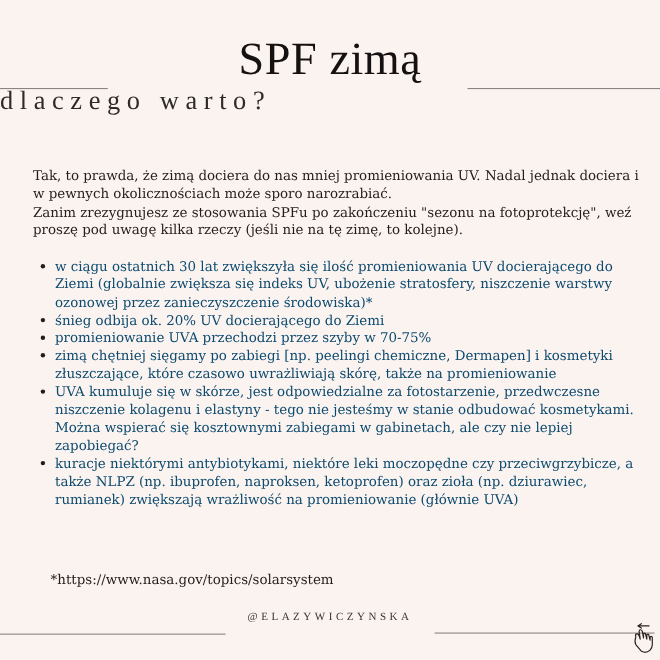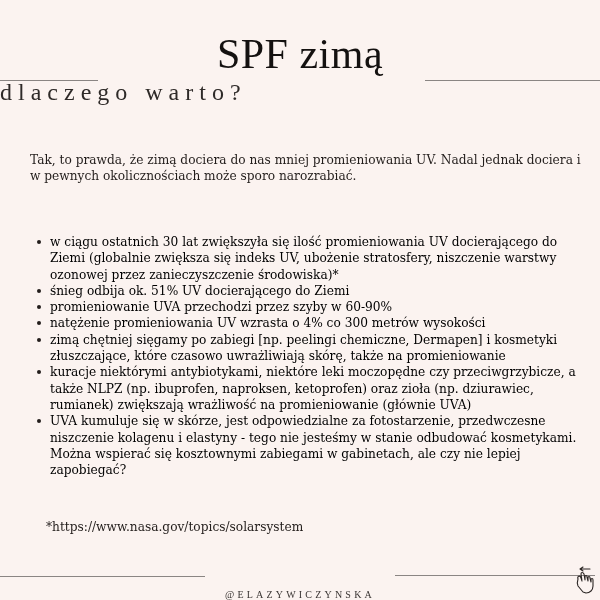--- a/index.html
+++ b/index.html
@@ -22,57 +22,57 @@
   .hline { position:absolute; height:1px; background:#8a8583; }
   .intro {
     position:absolute; top:152px; left:30px; width:560px;
     font-size:12.2px; line-height:16.3px; color:#221d1b;
     font-family:"DejaVu Serif", serif;
   }
   .intro p { margin:0; }
   .list {
     position:absolute; top:234px; left:28px; width:562px;
     margin:0; padding:0; list-style:none;
-    font-size:12.2px; line-height:16.3px; color:#000000;
+    font-size:12.2px; line-height:16.3px; color:#0c4a6e;
   }
   .list li { position:relative; padding-left:22px; }
   .list li .dot {
     position:absolute; left:9px; top:6px; width:4px; height:4px; border-radius:50%;
     background:#221d1b;
   }
   .source {
     position:absolute; top:519px; left:30px; font-size:12.2px; line-height:16px; color:#221d1b;margin-left:16px;
   }
   .handle {
     position:absolute; top:556px; left:0; width:600px; text-align:center;
     font-family:"Liberation Serif", serif;
-    font-size:10px; letter-spacing:3.2px; color:#3a3533;margin-top:33px;
+    font-size:10px; letter-spacing:3.2px; color:#3a3533;
   }
   .hand { position:absolute; left:574px; top:566px; width:24px; height:30px; }
 </style>
 </head>
 <body>
 
 <div class="title">SPF zimą</div>
 <div class="hline" style="left:0; top:80px; width:98px;"></div>
 <div class="hline" style="left:425px; top:80px; width:175px;"></div>
 <div class="subtitle">dlaczego warto?</div>
 
 <div class="intro">
   <p>Tak, to prawda, że zimą dociera do nas mniej promieniowania UV. Nadal jednak dociera i w pewnych okolicznościach może sporo narozrabiać.</p>
+  <p>Zanim zrezygnujesz ze stosowania SPFu po zakończeniu "sezonu na fotoprotekcję", weź proszę pod uwagę kilka rzeczy (jeśli nie na tę zimę, to kolejne).</p>
 </div>
 
 <ul class="list">
   <li><span class="dot"></span><span>w ciągu ostatnich 30 lat zwiększyła się ilość promieniowania UV docierającego do Ziemi (globalnie zwiększa się indeks UV, ubożenie stratosfery, niszczenie warstwy ozonowej przez zanieczyszczenie środowiska)*</span></li>
-  <li><span class="dot"></span><span>śnieg odbija ok. 51% UV docierającego do Ziemi</span></li>
-  <li><span class="dot"></span><span>promieniowanie UVA przechodzi przez szyby w 60-90%</span></li>
-  <li><span class="dot"></span><span>natężenie promieniowania UV wzrasta o 4% co 300 metrów wysokości</span></li>
+  <li><span class="dot"></span><span>śnieg odbija ok. 20% UV docierającego do Ziemi</span></li>
+  <li><span class="dot"></span><span>promieniowanie UVA przechodzi przez szyby w 70-75%</span></li>
   <li><span class="dot"></span><span>zimą chętniej sięgamy po zabiegi [np. peelingi chemiczne, Dermapen] i kosmetyki złuszczające, które czasowo uwrażliwiają skórę, także na promieniowanie</span></li>
+  <li><span class="dot"></span><span>UVA kumuluje się w skórze, jest odpowiedzialne za fotostarzenie, przedwczesne niszczenie kolagenu i elastyny - tego nie jesteśmy w stanie odbudować kosmetykami. Można wspierać się kosztownymi zabiegami w gabinetach, ale czy nie lepiej zapobiegać?</span></li>
   <li><span class="dot"></span><span>kuracje niektórymi antybiotykami, niektóre leki moczopędne czy przeciwgrzybicze, a także NLPZ (np. ibuprofen, naproksen, ketoprofen) oraz zioła (np. dziurawiec, rumianek) zwiększają wrażliwość na promieniowanie (głównie UVA)</span></li>
-  <li><span class="dot"></span><span>UVA kumuluje się w skórze, jest odpowiedzialne za fotostarzenie, przedwczesne niszczenie kolagenu i elastyny - tego nie jesteśmy w stanie odbudować kosmetykami. Można wspierać się kosztownymi zabiegami w gabinetach, ale czy nie lepiej zapobiegać?</span></li>
 </ul>
 
 <div class="source">*https://www.nasa.gov/topics/solarsystem</div>
 
 <div class="hline" style="left:0; top:576px; width:205px;"></div>
 <div class="handle">@ELAZYWICZYNSKA</div>
 <div class="hline" style="left:395px; top:575px; width:200px;"></div>
 
 <svg class="hand" viewBox="0 0 24 30" fill="none" stroke="#2a2523" stroke-width="1.1" stroke-linecap="round" stroke-linejoin="round">
   <path d="M6 3 H16 M6 3 L9 1 M6 3 L9 5"></path>

